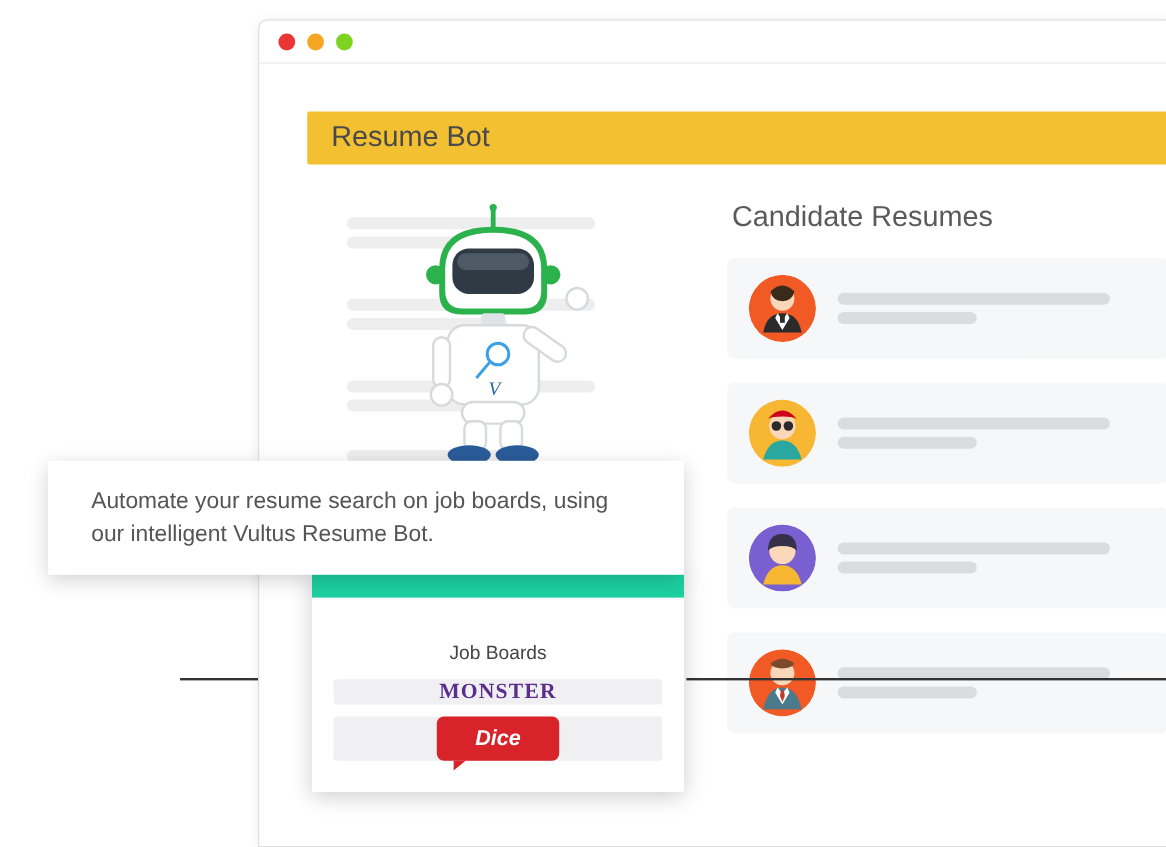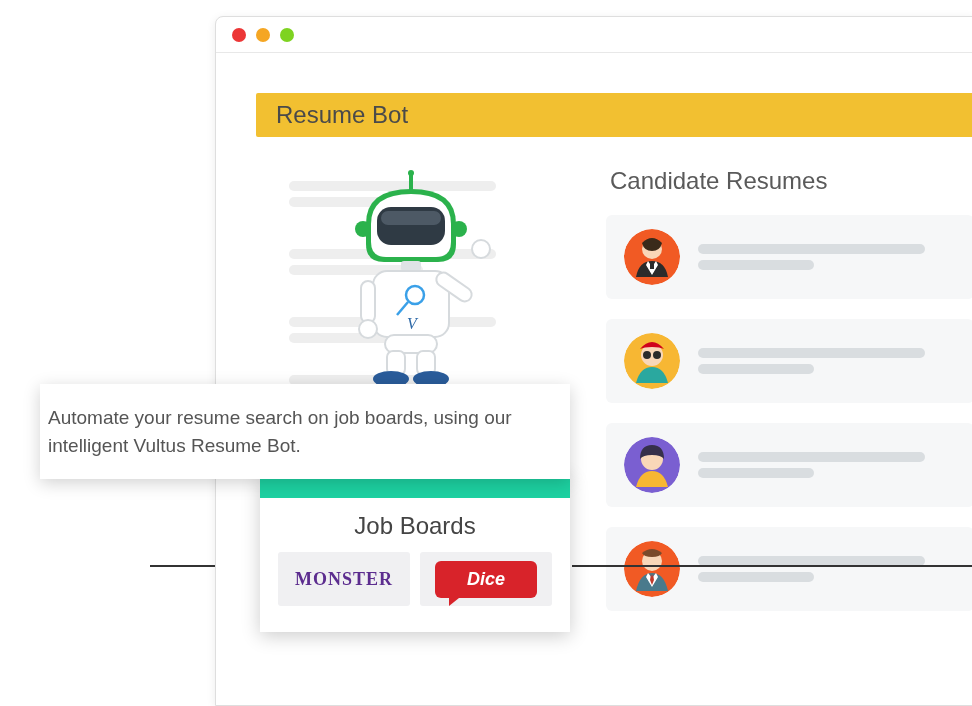--- a/index.html
+++ b/index.html
@@ -118,21 +118,21 @@
   .candidate .line.long { width: 88%; }
   .candidate .line.short { width: 45%; }
 
   .description-card {
     position: absolute;
     left: 40px;
     top: 384px;
     width: 530px;
     background: #fff;
     box-shadow: 0 4px 16px rgba(0,0,0,0.18);
-    padding: 20px 8px;
+    padding: 20px 36px;
     font-size: 19px;
     color: #555;
     line-height: 1.45;
     z-index: 10;
   }
 
   .jobboards-card {
     position: absolute;
     left: 260px;
     top: 474px;
@@ -143,30 +143,32 @@
   }
   .jobboards-card .top {
     height: 24px;
     background: #1dd1a1;
   }
   .jobboards-card .body {
     padding: 14px 18px 14px 18px;
     text-align: center;
   }
   .jobboards-card h3 {
-    font-size: 24px;
+    font-size: 16px;
     font-weight: 400;
     color: #444;
     margin-bottom: 12px;
+    margin-top: 24px;
   }
   .board-row {
     display: flex;
     gap: 10px;
     justify-content: center;
     margin-bottom: 12px;
+    flex-direction: column;
   }
   .board {
     flex: 1;
     height: 54px;
     background: #f0f0f2;
     border-radius: 3px;
     display: flex;
     align-items: center;
     justify-content: center;
   }

